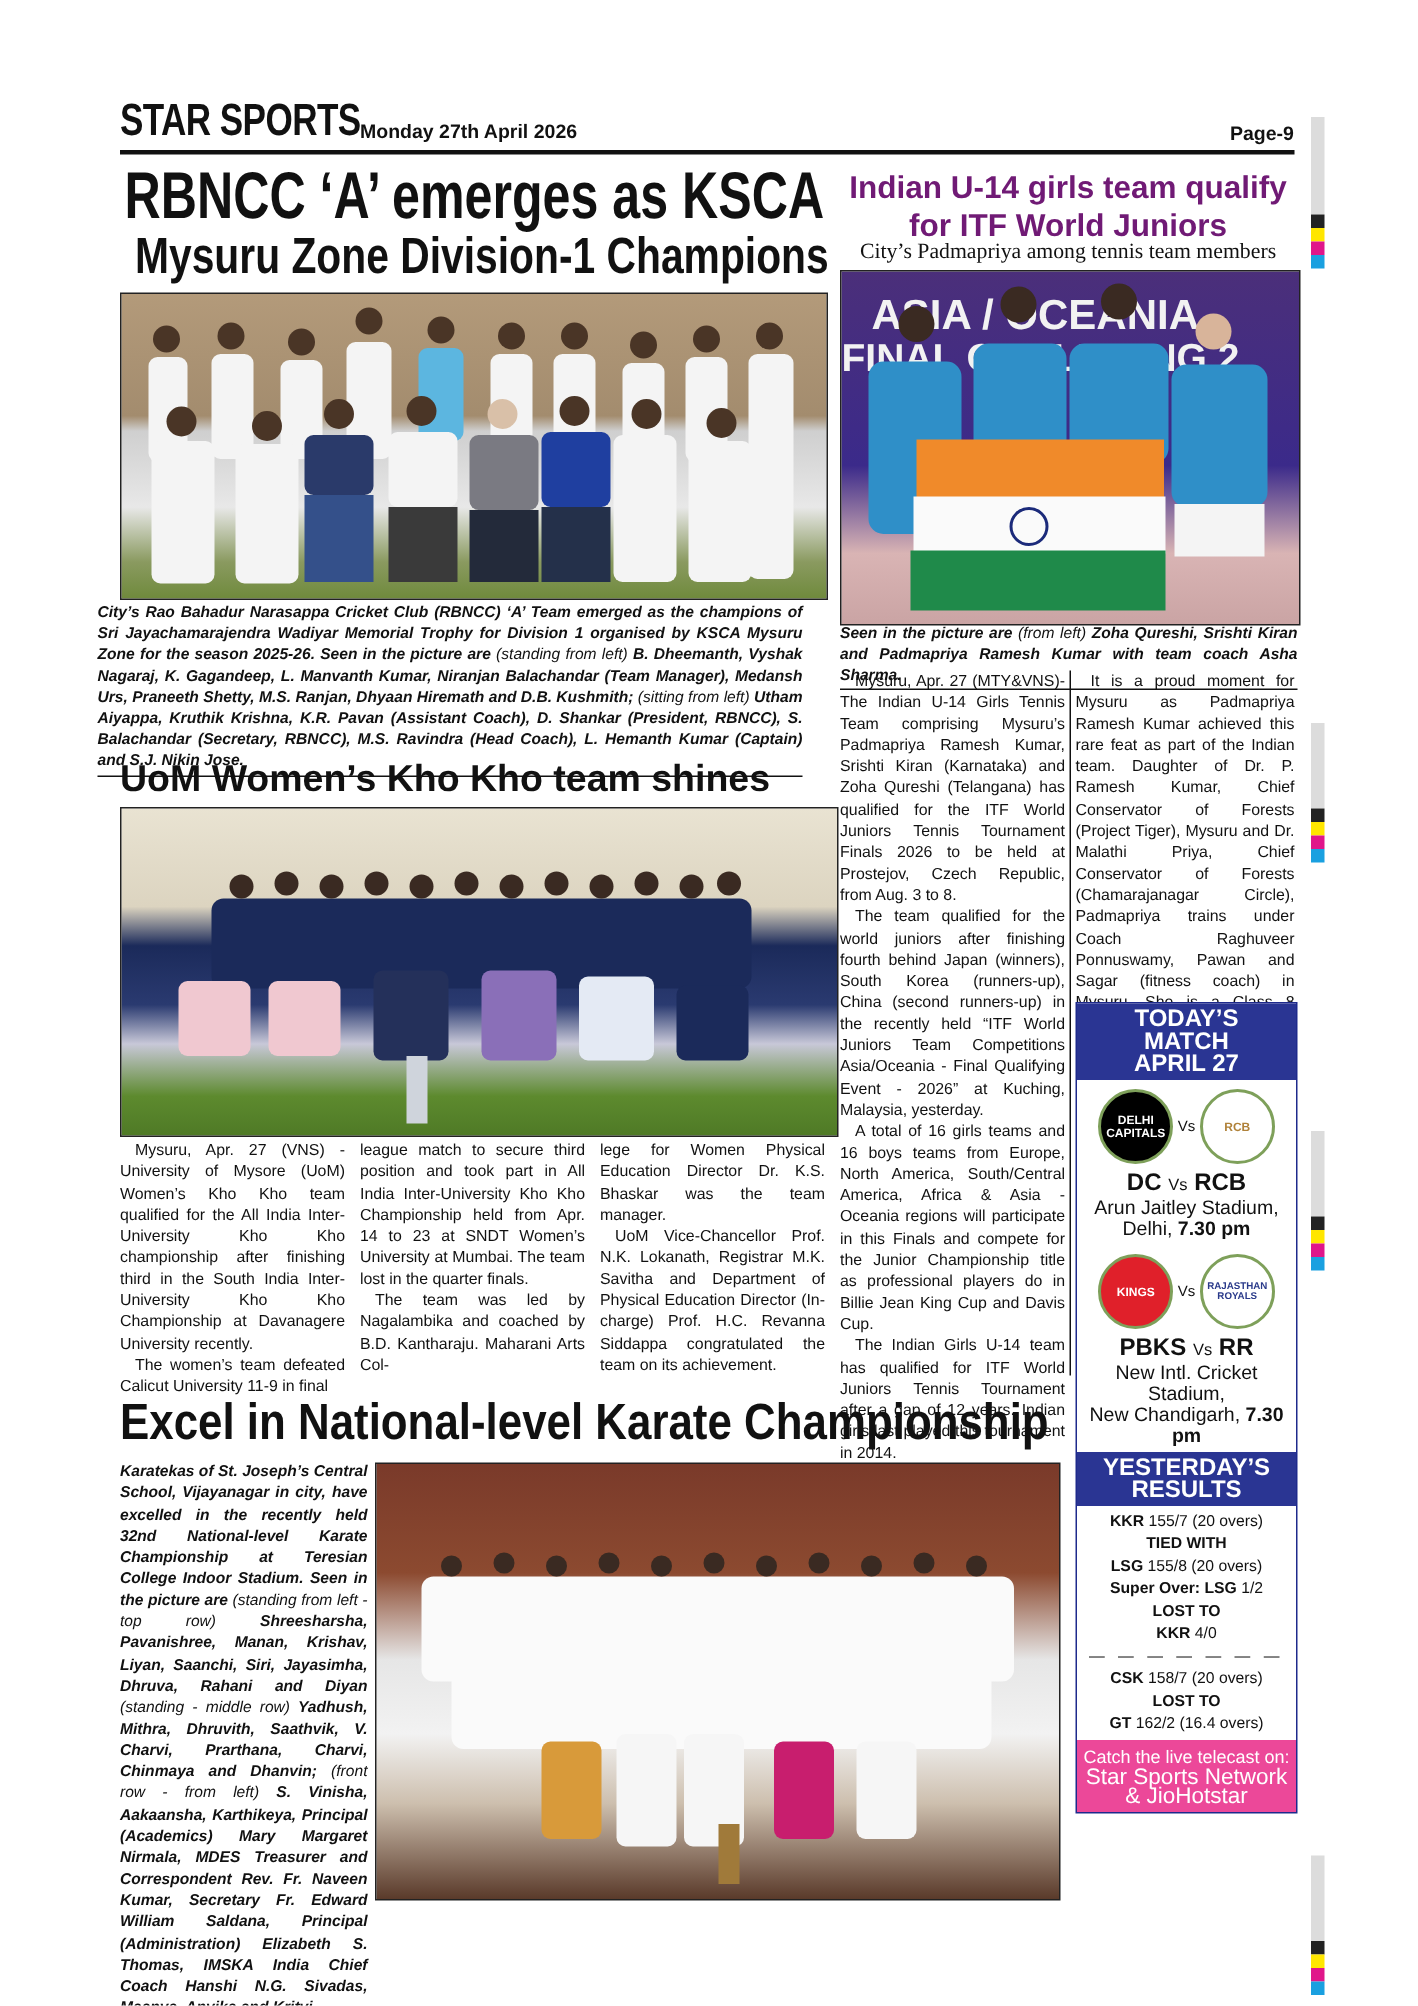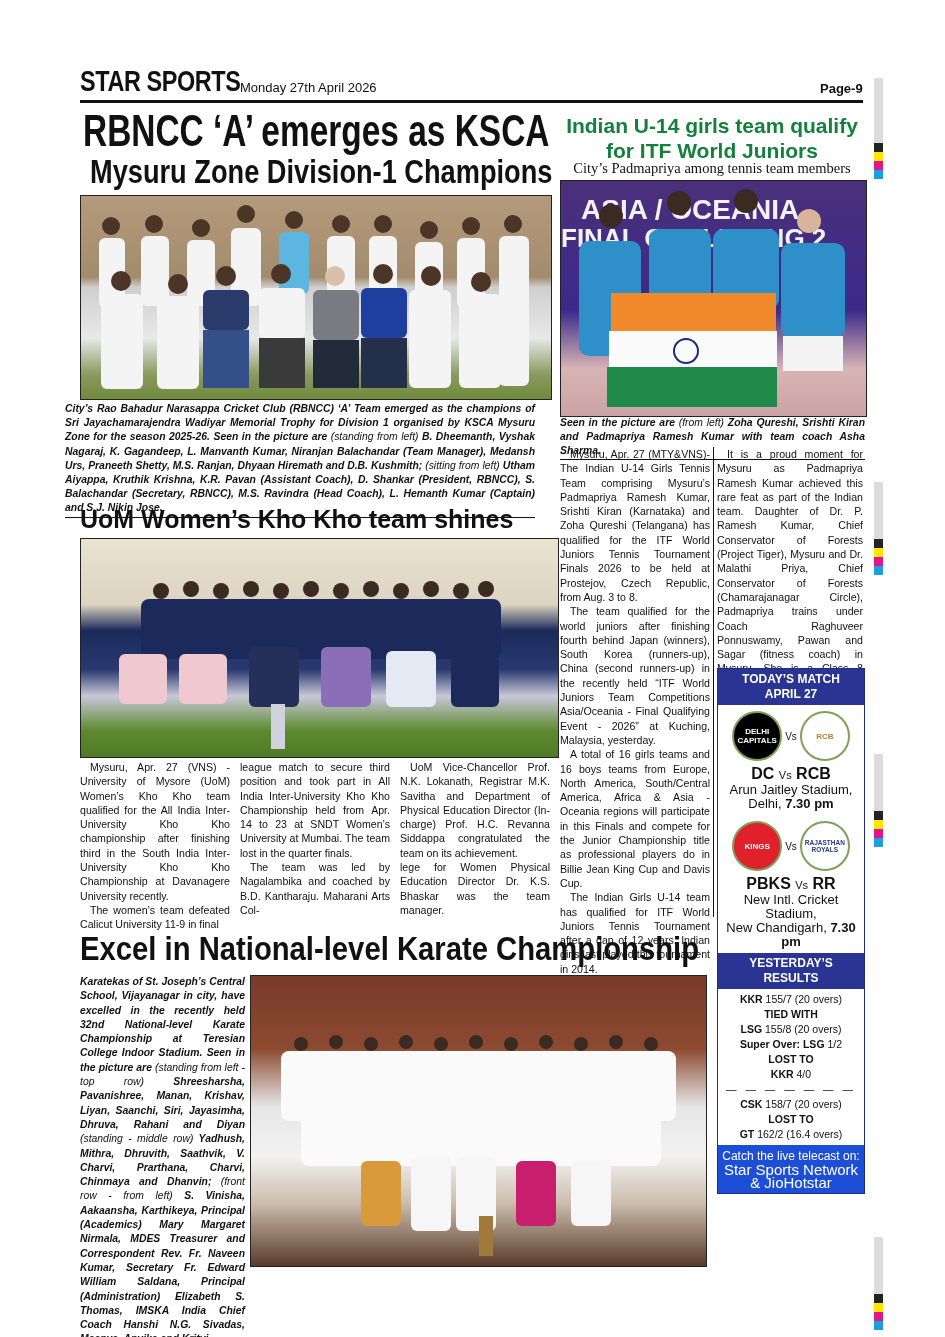--- a/index.html
+++ b/index.html
@@ -1,27 +1,27 @@
 <!DOCTYPE html>
 <html><head>
 <meta charset="utf-8">
 <style>
   html,body{margin:0;padding:0;background:#fff;}
   body{width:945px;height:1337px;position:relative;overflow:hidden;font-family:"Liberation Sans",sans-serif;color:#111;}
   .abs{position:absolute;}
   
   .mast-title{left:80px;top:64px;font-family:"Liberation Sans",sans-serif;font-weight:900;font-size:30px;letter-spacing:-0.5px;transform:scaleX(0.78);transform-origin:left top;line-height:34px;color:#111;}
-  .mast-date{left:240px;top:80px;font-size:13px;font-weight:normal;}
+  .mast-date{left:240px;top:80px;font-size:13px;font-weight:bold;}
   .mast-page{left:820px;top:81px;font-size:13px;font-weight:bold;}
   .mast-rule{left:80px;top:100px;width:783px;height:3px;background:#111;}
   
   .hl-cond{font-weight:900;transform-origin:left top;white-space:nowrap;color:#111;}
   .hl1{left:83px;top:108px;font-size:44px;line-height:46px;transform:scaleX(0.76);}
   .hl1b{left:90px;top:152px;font-size:34px;line-height:38px;transform:scaleX(0.8);}
-  .hl-red{color:#15803d;font-weight:bold;font-size:21px;text-align:center;line-height:25px;}
+  .hl-red{color:#701a75;font-weight:bold;font-size:21px;text-align:center;line-height:25px;}
   .tennis-head{left:557px;top:113px;width:310px;}
   .tennis-sub{left:557px;top:160px;width:310px;text-align:center;font-family:"Liberation Serif",serif;font-size:14.5px;}
   
   .photo{border:1px solid #222;overflow:hidden;}
   .ph-cricket{left:80px;top:195px;width:470px;height:203px;background:linear-gradient(180deg,#b39a7a 0%,#a38c6e 40%,#cfcfcf 45%,#e8e8e8 70%,#8a9a60 88%,#6f8a3c 100%);}
   .ph-tennis{left:560px;top:180px;width:305px;height:235px;background:linear-gradient(180deg,#4b2f7a 0%,#3b2a8a 55%,#d9b4b4 80%,#caa4a4 100%);}
   .ph-kho{left:80px;top:538px;width:477px;height:218px;background:linear-gradient(180deg,#e9e3d2 0%,#dcd4c0 30%,#1b2a5a 42%,#2a3a70 60%,#c8c8d8 72%,#5d8a2e 88%,#4f7a26 100%);}
   .ph-karate{left:250px;top:975px;width:455px;height:290px;background:linear-gradient(180deg,#7a3a2a 0%,#8c4a30 25%,#e6e6e6 45%,#f2f2f2 62%,#cdbfae 78%,#5a3a2a 100%);}
   
   .cap{font-size:10.4px;font-weight:bold;font-style:italic;line-height:14.2px;text-align:justify;}
@@ -34,32 +34,32 @@
   .body p{margin:0;text-indent:10px;}
   .col{position:absolute;}
   .hl2{left:80px;top:505px;font-size:25px;font-weight:bold;}
   .hl3{left:80px;top:929px;font-size:34px;line-height:38px;transform:scaleX(0.86);}
   
   .ipl{left:717px;top:668px;width:146px;border:1px solid #1e2a8c;background:#fff;}
   .ipl-logo{height:78px;position:relative;}
   .ipl-word{position:absolute;left:48px;top:2px;font-family:"Liberation Serif",serif;font-weight:bold;font-size:44px;line-height:48px;color:#111;}
   .ipl-year{position:absolute;left:58px;top:44px;font-weight:bold;font-size:22px;color:#111;}
   .ipl-bat{position:absolute;left:0;top:0;}
-  .band{background:#2a3593;color:#fff;font-weight:bold;text-align:center;font-size:12px;line-height:15px;padding:3px 16px;}
+  .band{background:#2a3593;color:#fff;font-weight:bold;text-align:center;font-size:16px;line-height:15px;padding:3px 16px;}
   .match{text-align:center;padding:6px 0 4px;}
   .logos{display:flex;align-items:center;justify-content:center;gap:3px;}
   .logo{width:46px;height:46px;border-radius:50%;border:2px solid #7ea05a;display:flex;align-items:center;justify-content:center;font-size:8px;font-weight:bold;text-align:center;}
   .vs{font-size:10px;}
   .teams{font-size:16px;font-weight:bold;margin-top:4px;}
   .teams .sm{font-size:11px;font-weight:normal;}
   .venue{font-size:13px;line-height:14px;}
   .results{text-align:center;font-size:10.5px;line-height:15px;padding:3px 0;}
   .results b{font-weight:bold;}
   .dash{letter-spacing:3px;color:#111;overflow:hidden;white-space:nowrap;}
-  .catch{background:#1d4ed8;color:#fff;text-align:center;padding:4px 0;}
+  .catch{background:#ec4899;color:#fff;text-align:center;padding:4px 0;}
   .catch .l1{font-size:12px;}
   .catch .l2{font-size:15px;font-weight:normal;line-height:13px;}
   
   .reg{left:874px;width:9px;}
   .reg .g{background:#dcdcdc;}
   .reg .k{background:#222;height:9px;}
   .reg .y{background:#ffe600;height:9px;}
   .reg .m{background:#e0168a;height:9px;}
   .reg .c{background:#1aa0e0;height:9px;}
   .vline{background:#111;width:1px;}
@@ -193,22 +193,22 @@
 </div>
 <div class="col body" style="left:80px;top:760px;width:150px;">
   <p>Mysuru, Apr. 27 (VNS) - University of Mysore (UoM) Women’s Kho Kho team qualified for the All India Inter-University Kho Kho championship after finishing third in the South India Inter-University Kho Kho Championship at Davanagere University recently.</p>
   <p>The women’s team defeated Calicut University 11-9 in final</p>
 </div>
 <div class="col body" style="left:240px;top:760px;width:150px;">
   <p style="text-indent:0">league match to secure third position and took part in All India Inter-University Kho Kho Championship held from Apr. 14 to 23 at SNDT Women’s University at Mumbai. The team lost in the quarter finals.</p>
   <p>The team was led by Nagalambika and coached by B.D. Kantharaju. Maharani Arts Col-</p>
 </div>
 <div class="col body" style="left:400px;top:760px;width:150px;">
+  <p style="text-indent:0">lege for Women Physical Education Director Dr. K.S. Bhaskar was the team manager.</p>
   <p>UoM Vice-Chancellor Prof. N.K. Lokanath, Registrar M.K. Savitha and Department of Physical Education Director (In-charge) Prof. H.C. Revanna Siddappa congratulated the team on its achievement.</p>
-  <p style="text-indent:0">lege for Women Physical Education Director Dr. K.S. Bhaskar was the team manager.</p>
 </div>
 
 <div class="abs hl-cond hl3">Excel in National-level Karate Championship</div>
 <div class="abs cap cap-karate">
   <span>Karatekas of St. Joseph’s Central School, Vijayanagar in city, have excelled in the recently held 32nd National-level Karate Championship at Teresian College Indoor Stadium. Seen in the picture are </span><span class="nb">(standing from left - top row)</span><span> Shreesharsha, Pavanishree, Manan, Krishav, Liyan, Saanchi, Siri, Jayasimha, Dhruva, Rahani and Diyan </span><span class="nb">(standing - middle row)</span><span> Yadhush, Mithra, Dhruvith, Saathvik, V. Charvi, Prarthana, Charvi, Chinmaya and Dhanvin; </span><span class="nb">(front row - from left)</span><span> S. Vinisha, Aakaansha, Karthikeya, Principal (Academics) Mary Margaret Nirmala, MDES Treasurer and Correspondent Rev. Fr. Naveen Kumar, Secretary Fr. Edward William Saldana, Principal (Administration) Elizabeth S. Thomas, IMSKA India Chief Coach Hanshi N.G. Sivadas, Maanya, Anvika and Kritvi.</span>
 </div>
 <div class="abs photo ph-karate">
   <svg width="455" height="290">
     <g fill="#fafafa">
       <rect x="30" y="75" width="395" height="70" rx="8"></rect>

